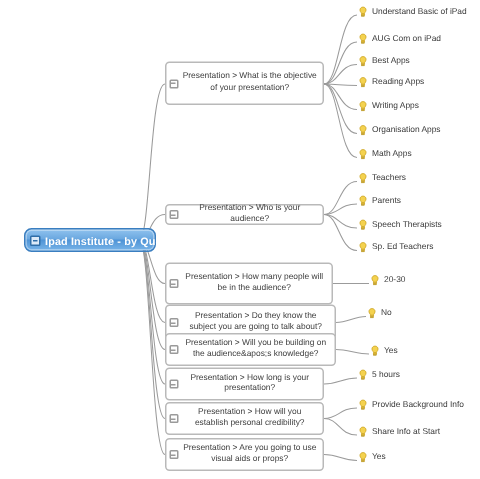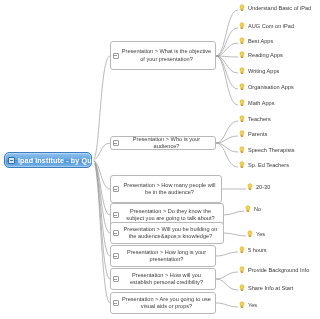--- a/index.html
+++ b/index.html
@@ -110,21 +110,21 @@
       <path d="M222 189 C 232 189, 238 189, 246 189"></path>
       <path d="M224 215 C 232 215, 236 211, 244 211"></path>
       <path d="M224 233 C 232 233, 238 236, 246 236"></path>
       <path d="M216 256 C 226 256, 228 252, 238 252"></path>
       <path d="M216 279 C 226 279, 226 272, 238 272"></path>
       <path d="M216 279 C 226 279, 226 290, 238 290"></path>
       <path d="M216 303 C 226 303, 228 307, 238 307"></path>
     </g>
   </svg>
 
-  <div class="root" style="left:4px;top:152px;width:88px;height:16px;">
+  <div class="root" style="left:16px;top:152px;width:88px;height:16px;">
     <span class="collapse"></span>
     <span>Ipad Institute - by Question</span>
   </div>
 
   <div class="branch" style="left:110px;top:41px;width:106px;height:29px;">
     <span class="collapse"></span>
     <span class="btext">Presentation &gt; What is the objective of your presentation?</span>
   </div>
 
   <div class="branch" style="left:110px;top:136px;width:106px;height:14px;">

